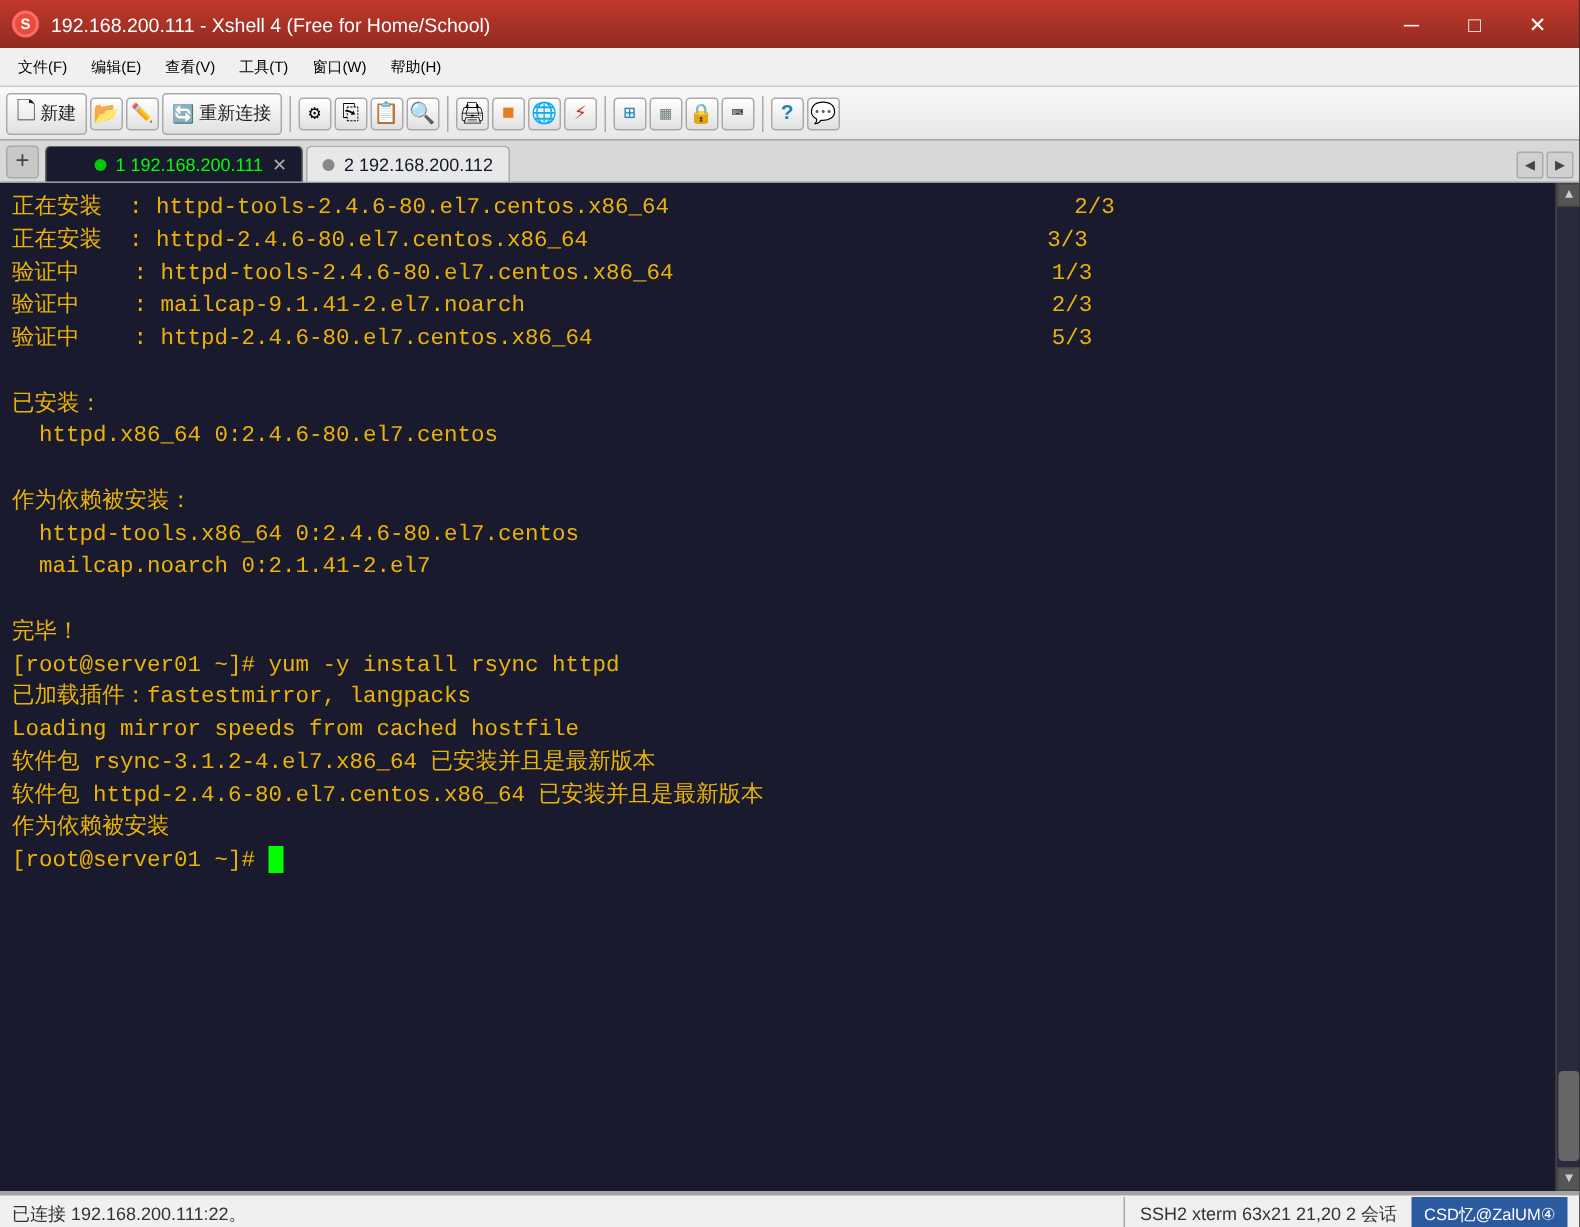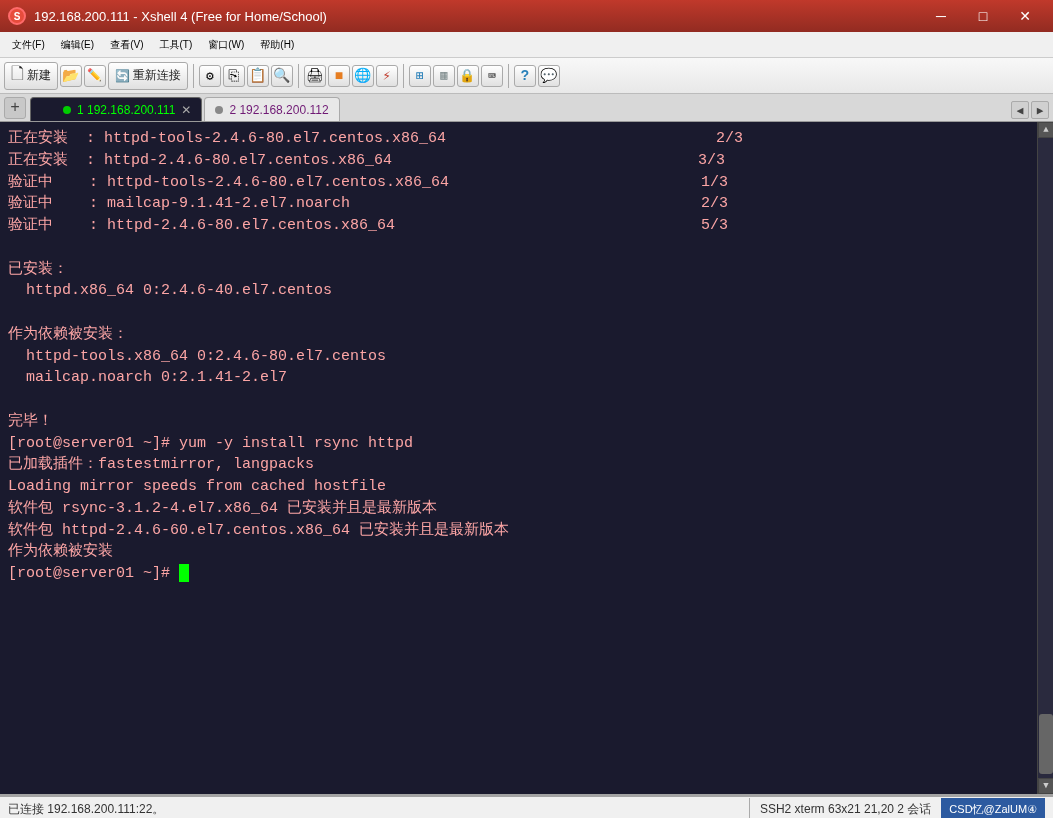--- a/index.html
+++ b/index.html
@@ -114,21 +114,21 @@
       height: 24px;
       padding: 0 10px;
       background: #e8e8e8;
       border: 1px solid #aaa;
       border-bottom: none;
       border-radius: 4px 4px 0 0;
       display: flex; align-items: center; gap: 6px;
       cursor: pointer;
       font-family: Arial, sans-serif;
       font-size: 12px;
-      color: #701a75;
+      color: #0f172a;
       margin-right: 2px;
     }
     .tab.active {
       background: #1a1a2e;
       color: #00ff00;
       border-color: #666;
       padding-left: 32px;
     }
     .tab .tab-dot {
       width: 8px; height: 8px;
@@ -227,21 +227,21 @@
       background: #2c5aa0;
       color: white;
       padding: 0 8px;
       height: 24px;
       display: flex; align-items: center;
       font-size: 11px;
     }
 
     
     .t-line { white-space: pre; display: block; }
-    .t-white { color: #fca5a5; }
+    .t-white { color: #eab308; }
     .t-cursor {
       display: inline-block;
       width: 10px; height: 18px;
       background: #00ff00;
       vertical-align: middle;
     }
 
     
     .icon-globe { color: #2980b9; }
     .icon-red { color: #c0392b; }
@@ -319,32 +319,32 @@
 
 <div class="terminal-wrapper">
   <div class="terminal">
     <span class="t-line t-white">正在安装  : httpd-tools-2.4.6-80.el7.centos.x86_64                              2/3</span>
     <span class="t-line t-white">正在安装  : httpd-2.4.6-80.el7.centos.x86_64                                  3/3</span>
     <span class="t-line t-white">验证中    : httpd-tools-2.4.6-80.el7.centos.x86_64                            1/3</span>
     <span class="t-line t-white">验证中    : mailcap-9.1.41-2.el7.noarch                                       2/3</span>
     <span class="t-line t-white">验证中    : httpd-2.4.6-80.el7.centos.x86_64                                  5/3</span>
     <span class="t-line">&nbsp;</span>
     <span class="t-line t-white">已安装：</span>
-    <span class="t-line t-white">  httpd.x86_64 0:2.4.6-40.el7.centos</span>
+    <span class="t-line t-white">  httpd.x86_64 0:2.4.6-80.el7.centos</span>
     <span class="t-line">&nbsp;</span>
     <span class="t-line t-white">作为依赖被安装：</span>
     <span class="t-line t-white">  httpd-tools.x86_64 0:2.4.6-80.el7.centos</span>
     <span class="t-line t-white">  mailcap.noarch 0:2.1.41-2.el7</span>
     <span class="t-line">&nbsp;</span>
     <span class="t-line t-white">完毕！</span>
     <span class="t-line t-white">[root@server01 ~]# yum -y install rsync httpd</span>
     <span class="t-line t-white">已加载插件：fastestmirror, langpacks</span>
     <span class="t-line t-white">Loading mirror speeds from cached hostfile</span>
     <span class="t-line t-white">软件包 rsync-3.1.2-4.el7.x86_64 已安装并且是最新版本</span>
-    <span class="t-line t-white">软件包 httpd-2.4.6-60.el7.centos.x86_64 已安装并且是最新版本</span>
+    <span class="t-line t-white">软件包 httpd-2.4.6-80.el7.centos.x86_64 已安装并且是最新版本</span>
     <span class="t-line t-white">作为依赖被安装</span>
     <span class="t-line t-white">[root@server01 ~]# <span class="t-cursor"></span></span>
   </div>
   <div class="scrollbar">
     <div class="scrollbar-btn">▲</div>
     <div class="scrollbar-thumb"></div>
     <div class="scrollbar-btn bottom">▼</div>
   </div>
 </div>
 

